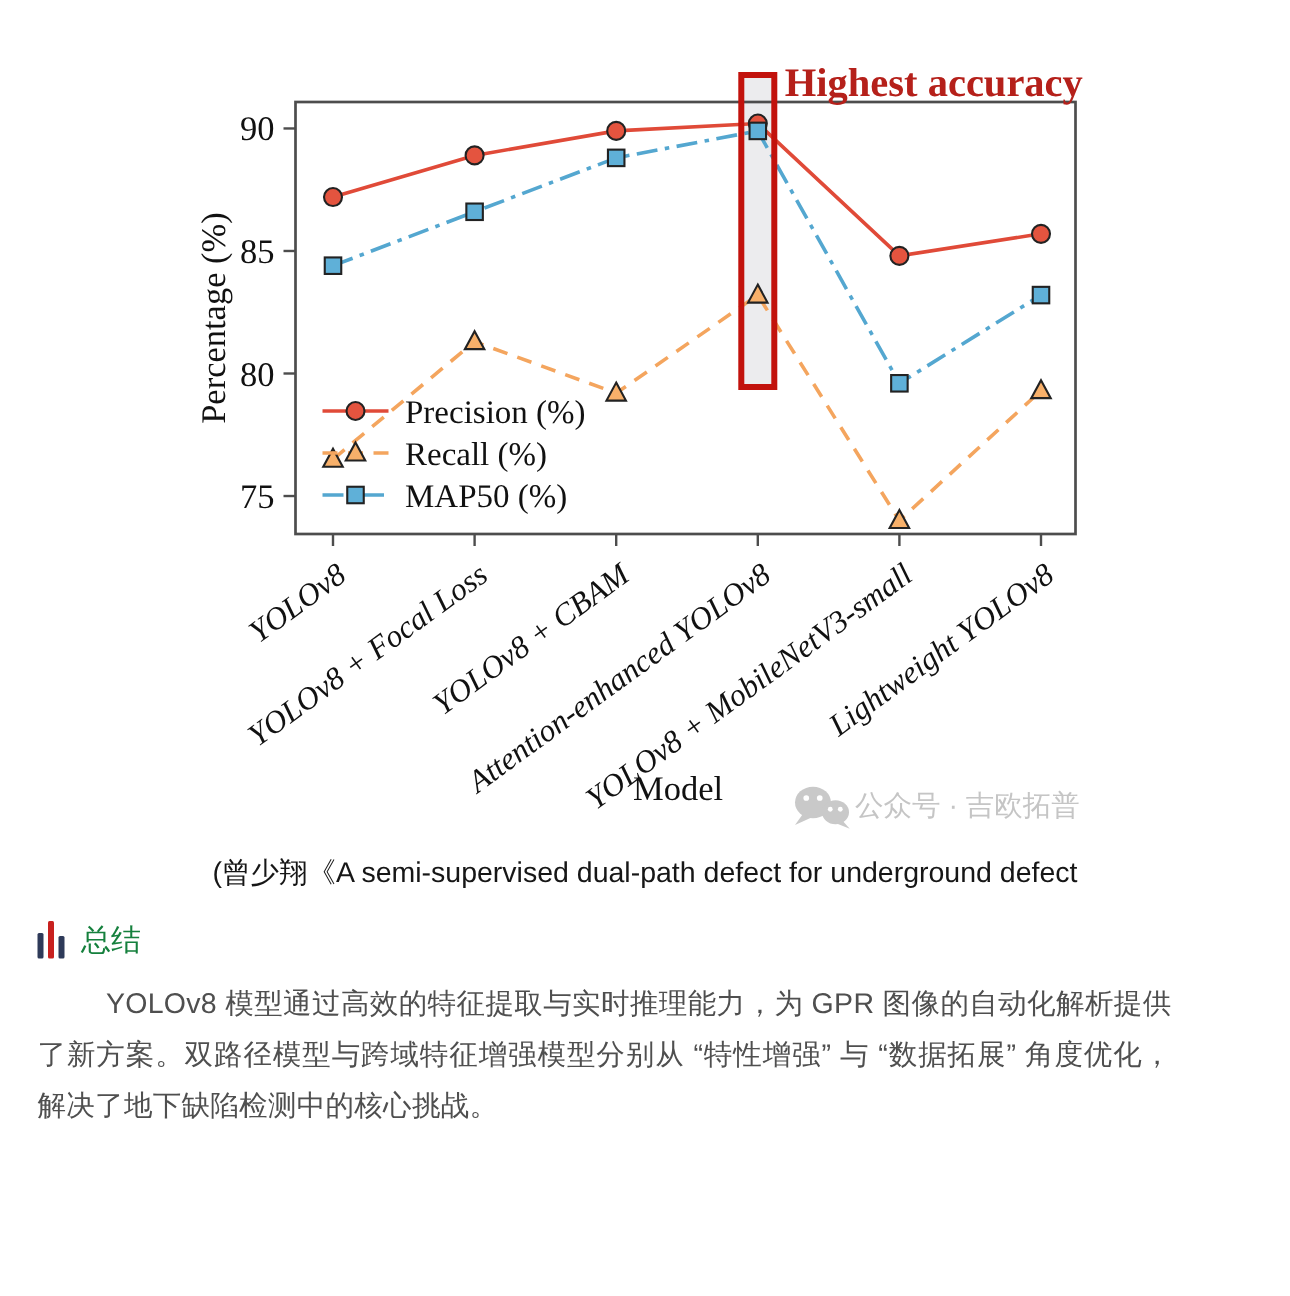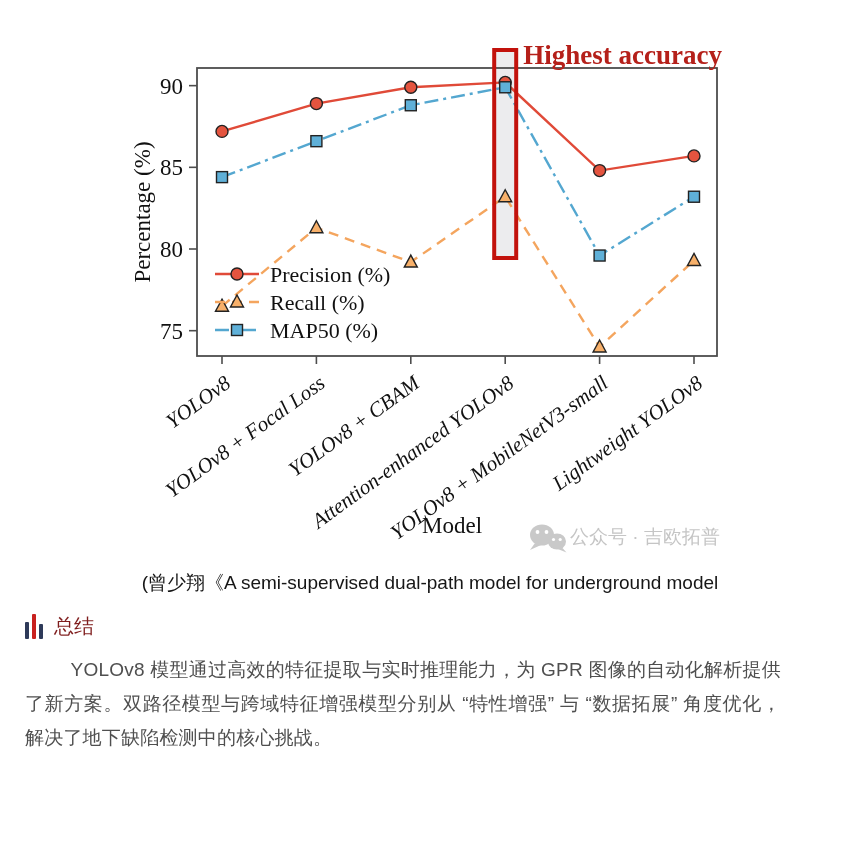--- a/index.html
+++ b/index.html
@@ -12,21 +12,21 @@
   .caption{margin-top:8px;text-align:center;font-size:19px;line-height:30px;color:#161616}
   hr.divider{border:none;height:0;margin:0 51px 0 16px}
   .d-red-thin{border-top:2px solid #cb3a31;margin-top:30px}
   .d-gray{border-top:1px solid #e7e7e7;margin-top:15px}
   .section-header{display:flex;align-items:center;gap:11px;margin:13px 51px 0 25px;height:30px}
   .bars-icon{display:inline-flex;align-items:flex-end;gap:3px;height:26px}
   .bars-icon i{display:block;width:4px;border-radius:1px}
   .bars-icon .b1{height:17px;background:#2e3a59}
   .bars-icon .b2{height:25px;background:#c8211f}
   .bars-icon .b3{height:15px;background:#2e3a59}
-  .section-title{font-size:20px;color:#7f1d1d;font-weight:500}
+  .section-title{font-size:20px;color:#15803d;font-weight:500}
   .d-red-thick{border-top:3px solid #b5231c;margin-top:8px}
   .summary-text{
     margin:12px 79px 0 25px;font-size:19px;line-height:34px;color:#4f4f4f;
     text-align:justify;text-indent:2.4em;letter-spacing:0.2px;
   }
   .d-salmon{border-top:2px solid #e0756b;margin-top:7px}
 </style>
 </head>
 <body>
 
@@ -98,21 +98,21 @@
           <ellipse cx="557" cy="541.5" rx="9" ry="8" fill="#c9c9c9"></ellipse>
           <path d="M562 547.5 L566.5 552.5 L556.5 548.5 Z" fill="#c9c9c9"></path>
           <circle cx="553.5" cy="539.5" r="1.6" fill="#fff"></circle>
           <circle cx="560.2" cy="539.5" r="1.6" fill="#fff"></circle>
           <text x="570" y="543" font-size="19" font-family="&quot;Liberation Sans&quot;, sans-serif" fill="#c5c5c5">公众号 · 吉欧拓普</text>
         </g>
       </svg>
   </figure>
 
   <div class="caption">
-    <div>(曾少翔《A semi-supervised dual-path model for underground model</div>
+    <div>(曾少翔《A semi-supervised dual-path defect for underground defect</div>
   </div>
 
   <hr class="divider d-red-thin">
   <hr class="divider d-gray">
 
   <div class="section-header">
     <span class="bars-icon">
       <i class="b1"></i>
       <i class="b2"></i>
       <i class="b3"></i>

